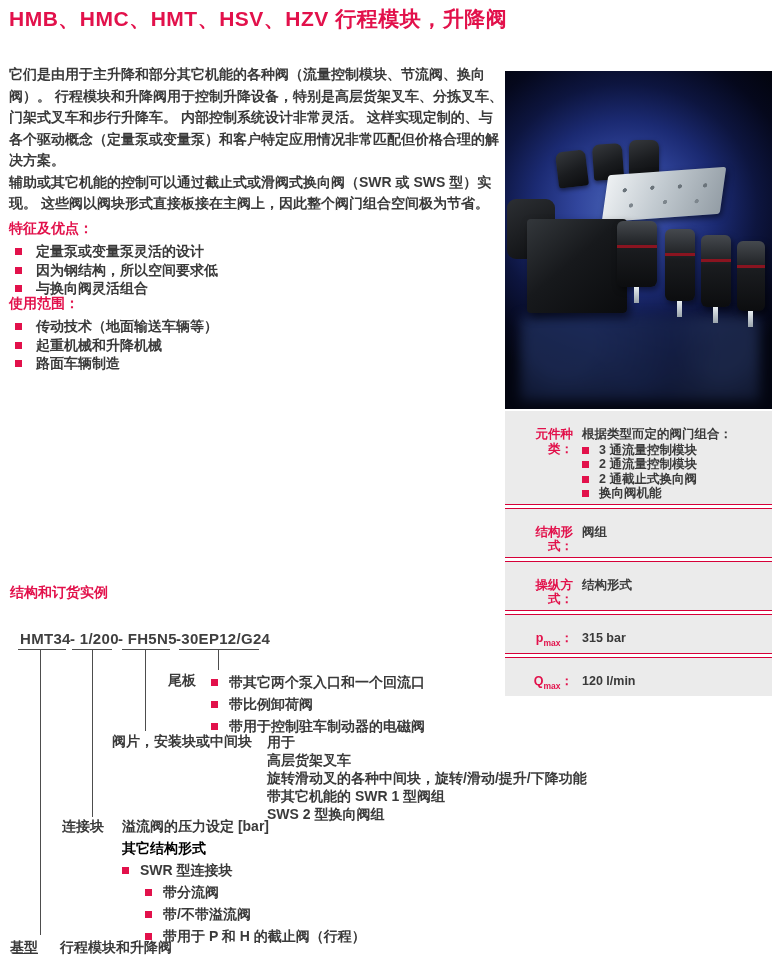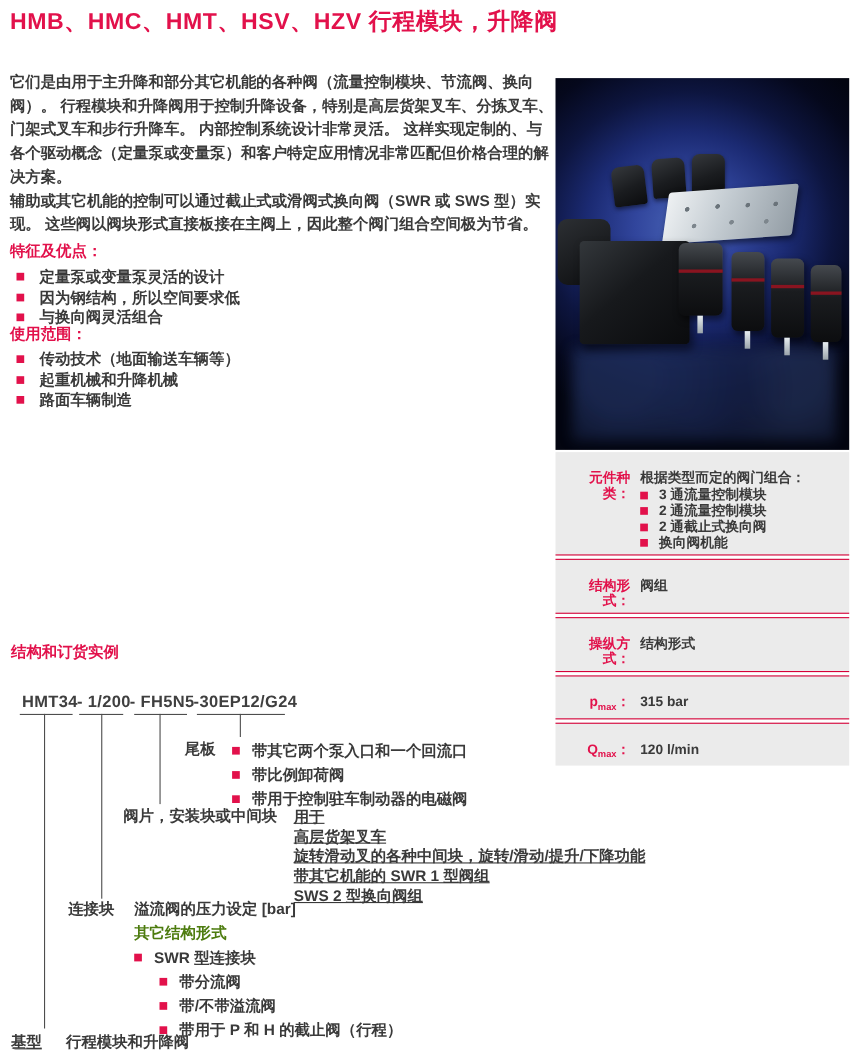--- a/index.html
+++ b/index.html
@@ -1,21 +1,21 @@
 <!DOCTYPE html>
 <html><head>
 <meta charset="utf-8">
 <style>
   * { box-sizing: border-box; }
   html,body { margin:0; padding:0; background:#ffffff; }
   .page {
     position:relative; width:775px; height:956px; background:#ffffff;
     font-family:"Liberation Sans", sans-serif; color:#3a3a3a; overflow:hidden;border-radius:22px;
   }
-  .accent { color:#4d7c0f; }
+  .accent { color:#000000; }
 
   .title {
     position:absolute; left:9px; top:5px; margin:0; width:560px;
     font-size:21px; font-weight:bold; color:#e2114b; letter-spacing:.5px;
   }
 
   .intro { position:absolute; left:9px; top:64px; width:500px;
     font-size:14px; line-height:21.5px; font-weight:600; }
   .intro p { margin:0; white-space:pre-line; }
 
@@ -246,21 +246,21 @@
         <span class="sq"></span>
         <span>带比例卸荷阀</span>
       </li>
     <li>
         <span class="sq"></span>
         <span>带用于控制驻车制动器的电磁阀</span>
       </li>
   </ul>
 
   <div class="tree-label" style="left:112px;top:733px;">阀片，安装块或中间块</div>
-  <ul class="tree-lines" style="left:267px;top:733px;text-decoration:underline;">
+  <ul class="tree-lines" style="left:267px;top:733px;">
     <li>用于</li>
     <li>高层货架叉车</li>
     <li>旋转滑动叉的各种中间块，旋转/滑动/提升/下降功能</li>
     <li>带其它机能的 SWR 1 型阀组</li>
     <li>SWS 2 型换向阀组</li>
   </ul>
 
   <div class="tree-label" style="left:62px;top:818px;">连接块</div>
   <div class="tree-text" style="left:122px;top:818px;">溢流阀的压力设定 [bar]</div>
   <div class="tree-label accent" style="left:122px;top:840px;">其它结构形式</div>

